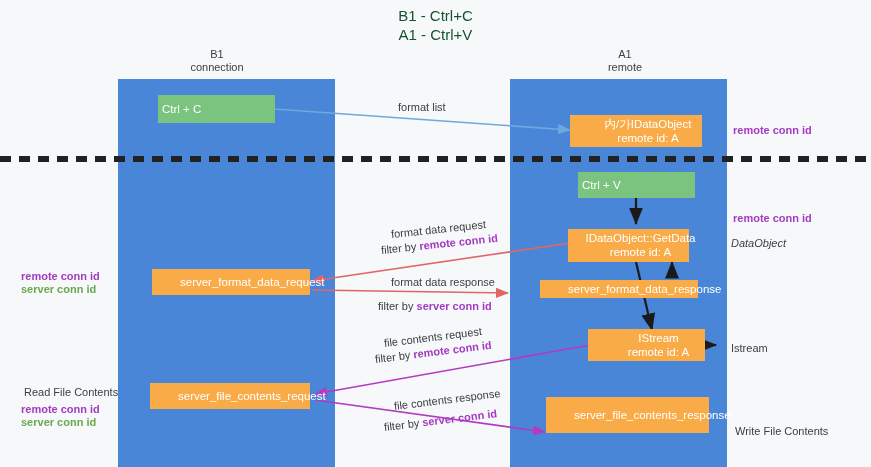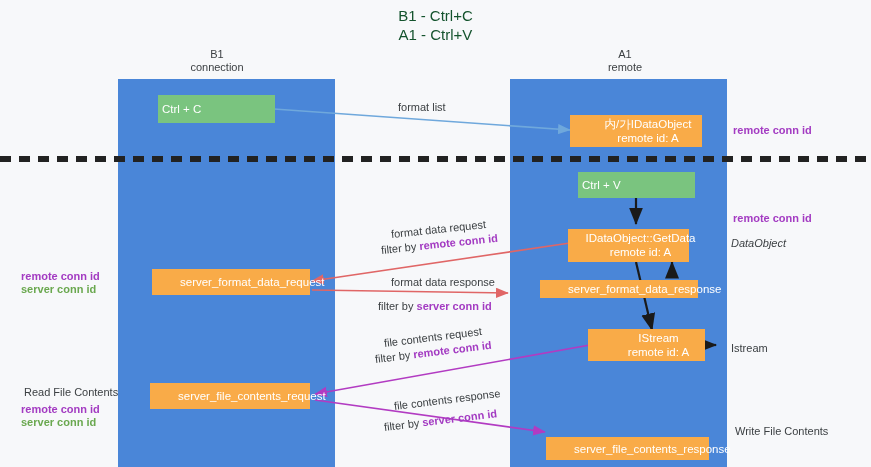--- a/index.html
+++ b/index.html
@@ -139,21 +139,21 @@
 
   <div class="abs box orange" style="left:588px;top:329px;width:117px;height:32px;flex-direction:column;">
     <span>IStream</span>
     <span>remote id: A</span>
   </div>
 
   <div class="abs box orange" style="left:150px;top:383px;width:160px;height:26px;">
     <span>server_file_contents_request</span>
   </div>
 
-  <div class="abs box orange" style="left:546px;top:437px;width:163px;height:23px;">
+  <div class="abs box orange" style="left:546px;top:397px;width:163px;height:36px;">
     <span>server_file_contents_response</span>
   </div>
 
   <div class="abs txt" style="left:398px;top:100px;">format list</div>
 
   <div class="abs txt rot" style="left:391px;top:227px;transform:rotate(-6deg);">format data request</div>
   <div class="abs txt rot" style="left:381px;top:243px;transform:rotate(-6deg);">
     <span>filter by </span><span class="purple">remote conn id</span>
   </div>
 

